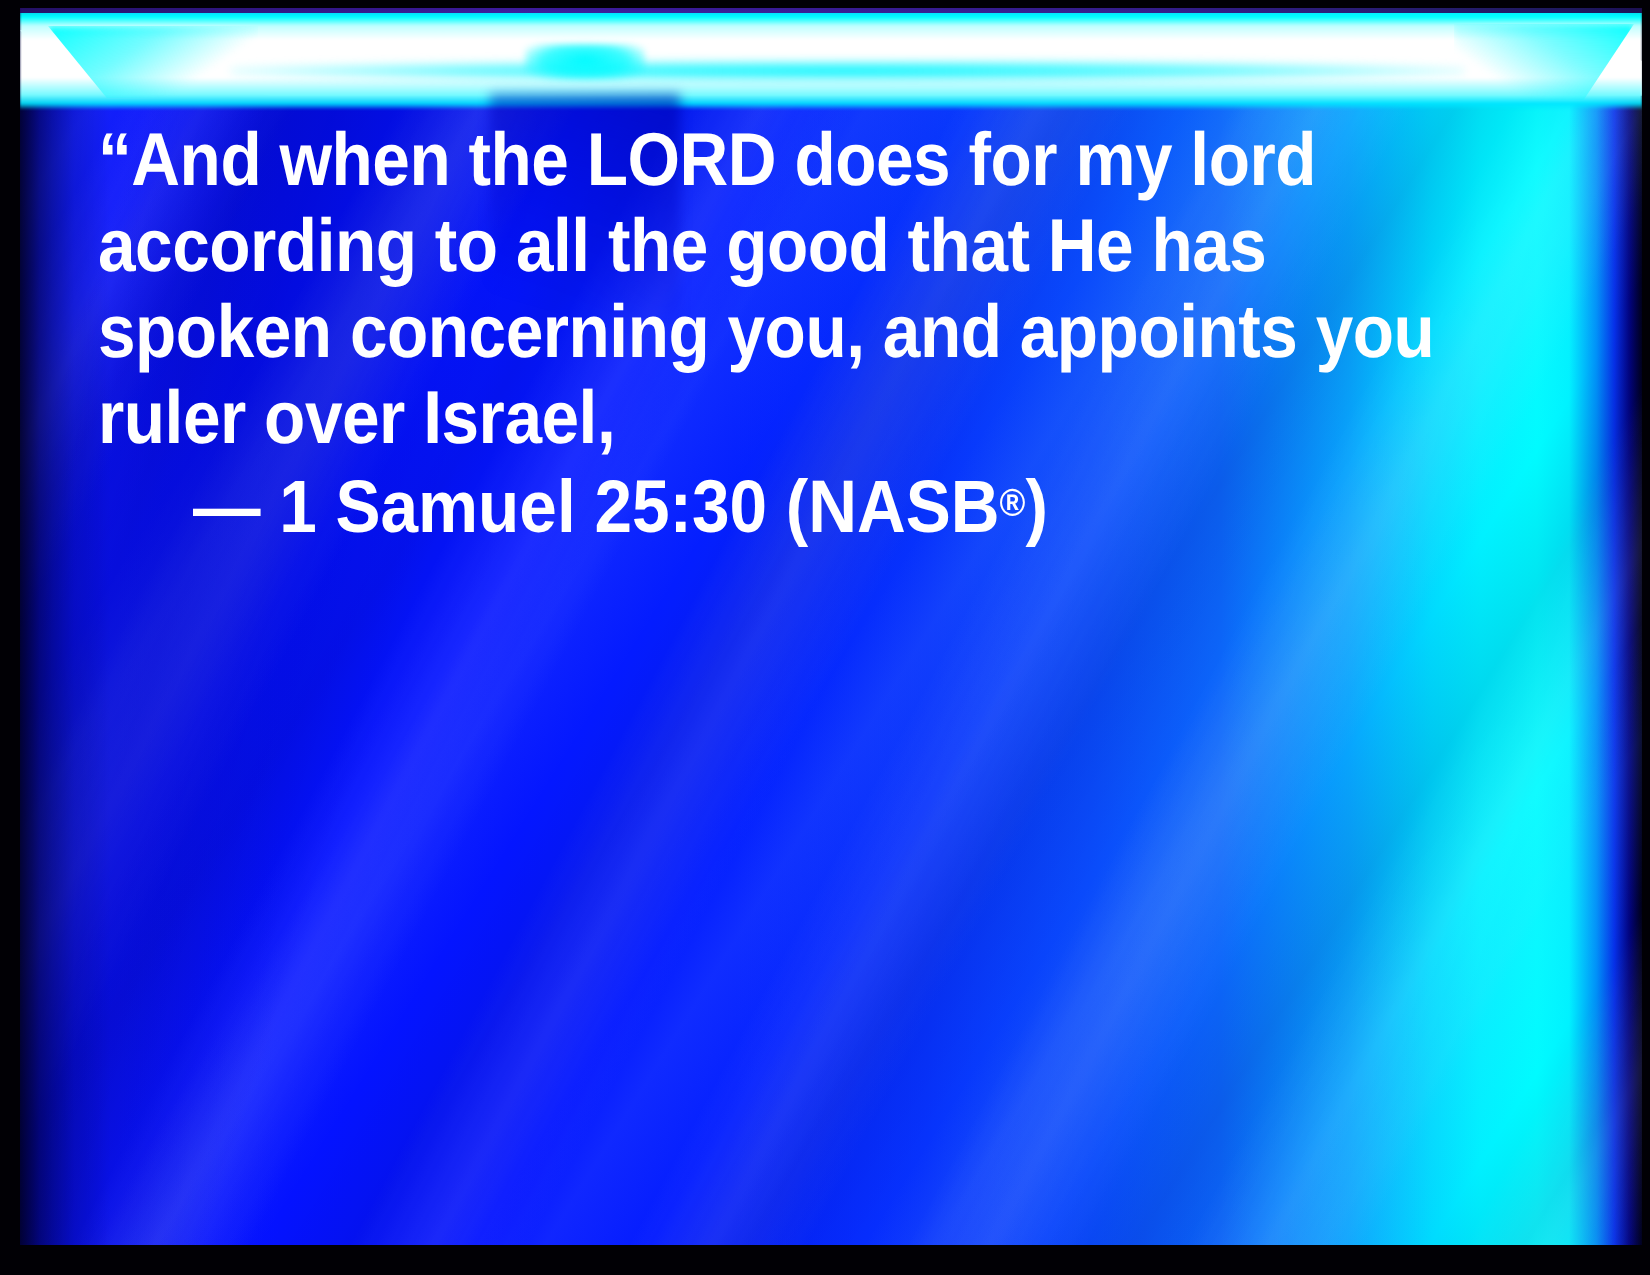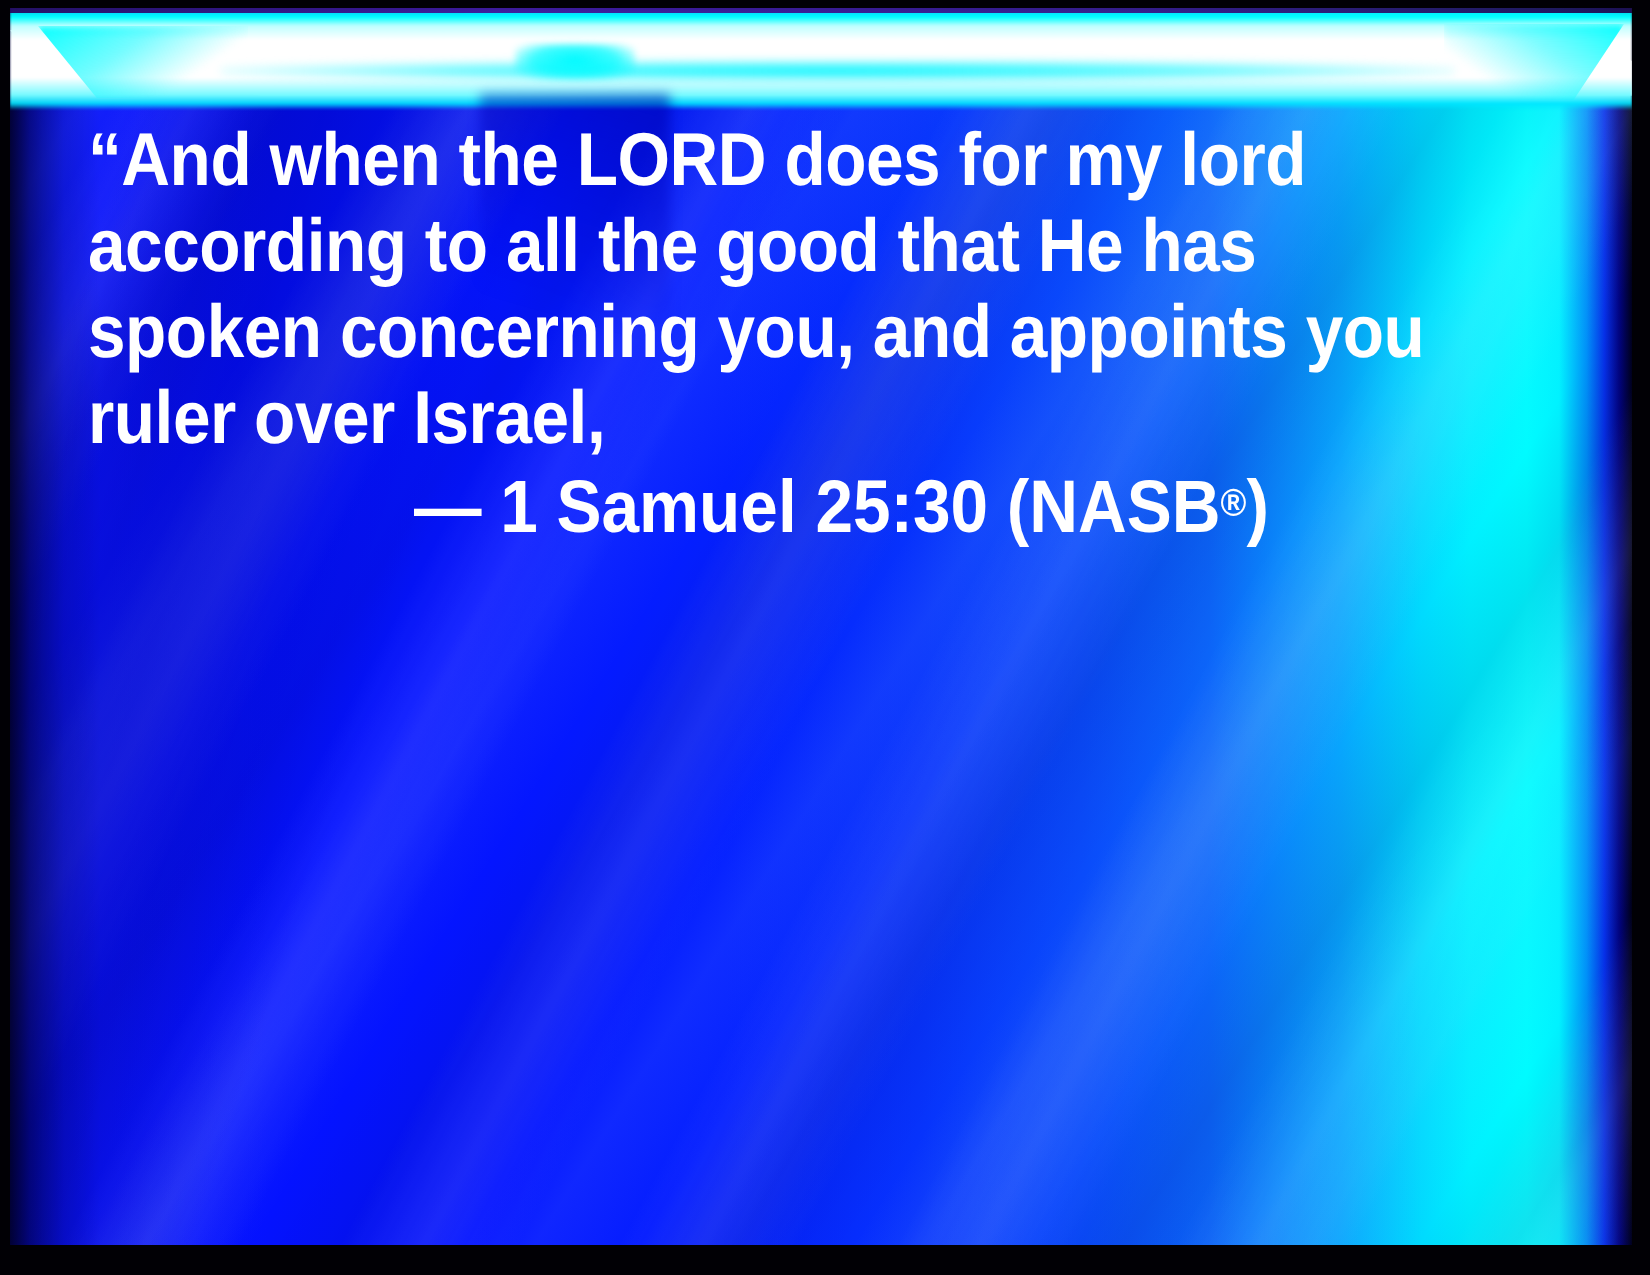--- a/index.html
+++ b/index.html
@@ -22,21 +22,21 @@
   .frame-black {
     position: absolute;
     inset: 0;
     background: #010005;
     z-index: 1;
   }
 
   
   .canvas {
     position: absolute;
-    left: 10px;
+    left: 20px;
     top: 8px;
     width: 1622px;
     height: 1237px;
     z-index: 2;
     overflow: hidden;
     background: #0010F8;
   }
 
   
   .bg-base {
@@ -265,21 +265,21 @@
     text-rendering: geometricPrecision;
   }
 
   .citation {
     position: absolute;
     left: 78px;
     top: 452px;
     width: 1412px;
     z-index: 6;
     color: #FFFFFF;
-    text-align: center;
+    text-align: left;
     font-family: "Liberation Sans Narrow", "Liberation Sans", "DejaVu Sans Condensed", sans-serif;
     font-weight: bold;
     font-size: 75px;
     line-height: 86px;
     white-space: nowrap;
   }
   .citation .cit-inner {
     display: inline-block;
     transform: scaleX(0.90);
     transform-origin: right center;

